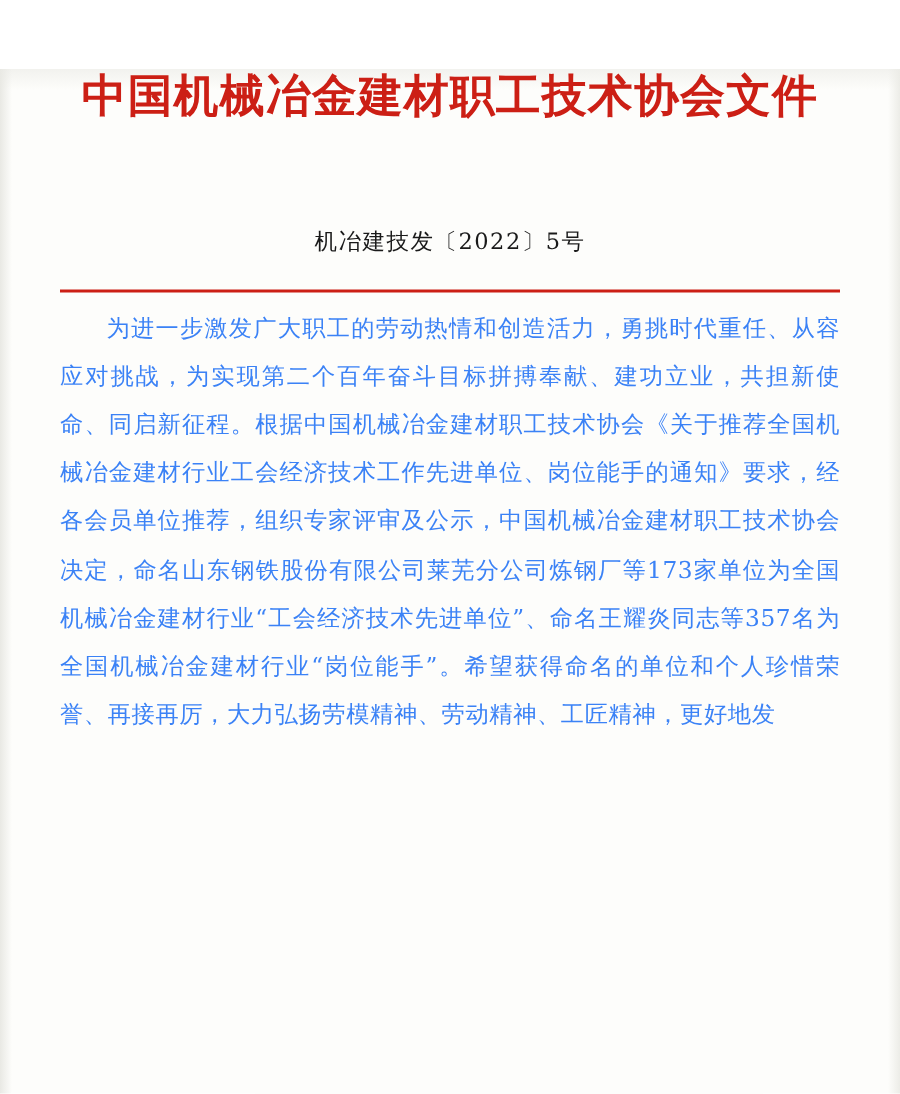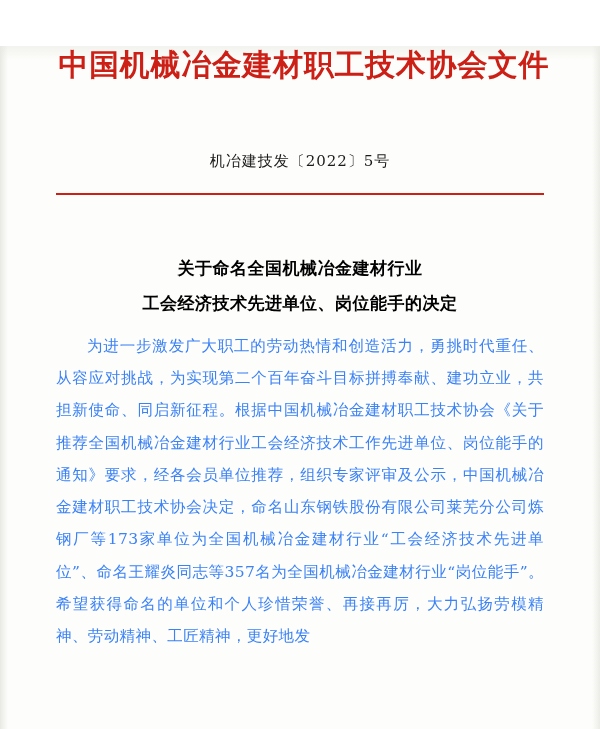--- a/index.html
+++ b/index.html
@@ -24,21 +24,21 @@
   .page::before {
     content: "";
     position: absolute;
     top: 0; left: 0; right: 0;
     height: 14px;
     background: linear-gradient(to bottom, #f2f2ee, rgba(255,255,255,0));
     pointer-events: none;
   }
   .doc-body {
     position: relative;
-    padding: 0 56px;
+    padding: 0 40px;
     box-sizing: border-box;
   }
   .doc-title {
     margin-top: 46px;
     text-align: center;
     color: #cc1f15;
     font-family: "DejaVu Serif", "Liberation Serif", serif;
     font-weight: bold;
     font-size: 30px;
     letter-spacing: 1px;
@@ -111,21 +111,17 @@
   <div class="right-margin-bar"></div>
 
   <div class="doc-body">
 
     <div class="doc-title">中国机械冶金建材职工技术协会文件</div>
 
     <div class="doc-number">机冶建技发〔2022〕5号</div>
 
     <div class="red-rule"></div>
 
-    <div class="subject">
-      <span class="line">关于命名全国机械冶金建材行业</span>
-      <span class="line">工会经济技术先进单位、岗位能手的决定</span>
-    </div>
 
     <div class="para">为进一步激发广大职工的劳动热情和创造活力，勇挑时代重任、从容应对挑战，为实现第二个百年奋斗目标拼搏奉献、建功立业，共担新使命、同启新征程。根据中国机械冶金建材职工技术协会《关于推荐全国机械冶金建材行业工会经济技术工作先进单位、岗位能手的通知》要求，经各会员单位推荐，组织专家评审及公示，中国机械冶金建材职工技术协会决定，命名山东钢铁股份有限公司莱芜分公司炼钢厂等173家单位为全国机械冶金建材行业“工会经济技术先进单位”、命名王耀炎同志等357名为全国机械冶金建材行业“岗位能手”。希望获得命名的单位和个人珍惜荣誉、再接再厉，大力弘扬劳模精神、劳动精神、工匠精神，更好地发</div>
 
   </div>
 </div>
 
 </body></html>

